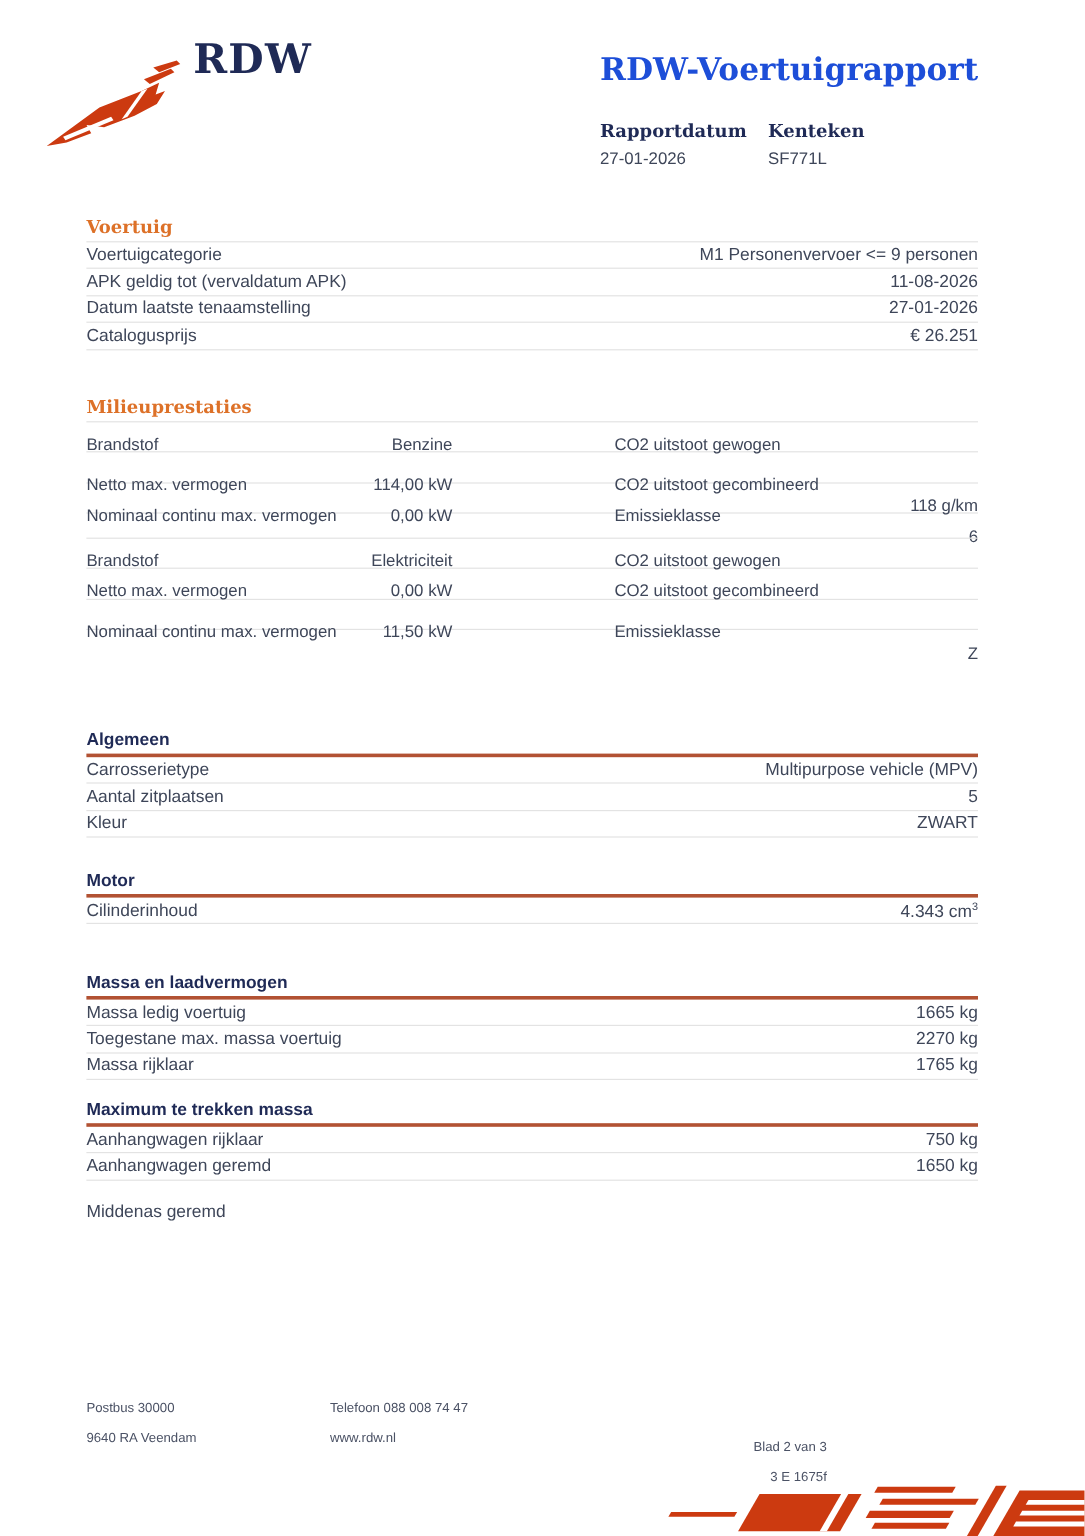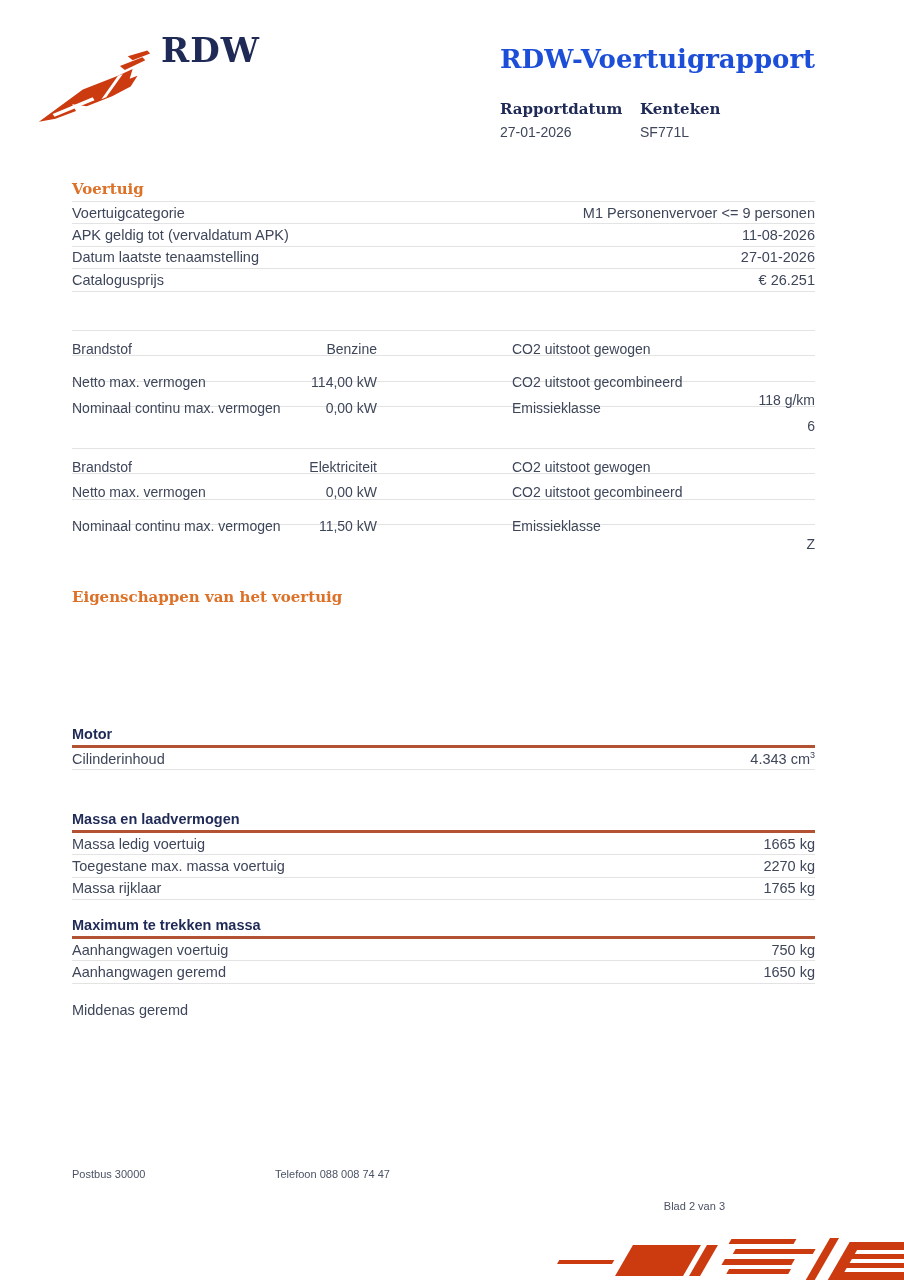--- a/index.html
+++ b/index.html
@@ -55,21 +55,21 @@
   }
   .mrow .m2 { text-align:right; white-space:nowrap; }
   .mrow .m4v { text-align:right; white-space:nowrap;margin-top:36px; }
   
   .sub-title {
     font-weight:bold; font-size:14.5px; color:#1f2a56;
     height:19px; line-height:17px;
   }
   .sub-rule { height:0; border-top:3px solid #b25233; margin-bottom:0; }
   
-  .footer-line { position:absolute; left:0; width:763px; height:14px; font-size:11px; color:#4b5265;padding-left:36px; }
+  .footer-line { position:absolute; left:0; width:763px; height:14px; font-size:11px; color:#4b5265; }
   .f-left  { position:absolute; left:72px; }
   .f-mid   { position:absolute; left:275px; }
   .f-right { position:absolute; right:74px;margin-top:32px; }
   .flag-graphic { position:absolute; right:0; bottom:0; width:392px; height:42px; }
 </style>
 </head>
 <body>
 
 <div class="page">
 
@@ -116,20 +116,21 @@
         <span class="val">27-01-2026</span>
       </div>
       <div class="row">
         <span class="lbl">Catalogusprijs</span>
         <span class="val">€ 26.251</span>
       </div>
     </div>
   </div>
 
   <div class="sec" style="top:330px;">
+    <div class="sec-title">Milieuprestaties</div>
     <div class="tbl">
       <div class="mrow">
         <span class="m1">Brandstof</span>
         <span class="m2">Benzine</span>
         <span class="m3"></span>
         <span class="m4l">CO2 uitstoot gewogen</span>
         <span class="m4v"></span>
       </div>
       <div class="mrow">
         <span class="m1">Netto max. vermogen</span>
@@ -167,24 +168,37 @@
       <div class="mrow">
         <span class="m1">Nominaal continu max. vermogen</span>
         <span class="m2">11,50 kW</span>
         <span class="m3"></span>
         <span class="m4l">Emissieklasse</span>
         <span class="m4v">Z</span>
       </div>
     </div>
   </div>
 
-  <div class="sec" style="top:588px;">
-    <div class="sec-title">Eigenschappen van het voertuig</div>
-  </div>
-
+
+  <div class="sec" style="top:609px;">
+    <div class="sub-title">Algemeen</div>
+    <div class="sub-rule"></div>
+    <div class="row">
+      <span class="lbl">Carrosserietype</span>
+      <span class="val">Multipurpose vehicle (MPV)</span>
+    </div>
+    <div class="row">
+      <span class="lbl">Aantal zitplaatsen</span>
+      <span class="val">5</span>
+    </div>
+    <div class="row">
+      <span class="lbl">Kleur</span>
+      <span class="val">ZWART</span>
+    </div>
+  </div>
 
   <div class="sec" style="top:726px;">
     <div class="sub-title">Motor</div>
     <div class="sub-rule"></div>
     <div class="row">
       <span class="lbl">Cilinderinhoud</span>
       <span class="val"><span>4.343 cm</span><sup>3</sup></span>
     </div>
   </div>
 
@@ -202,37 +216,42 @@
     <div class="row">
       <span class="lbl">Massa rijklaar</span>
       <span class="val">1765 kg</span>
     </div>
   </div>
 
   <div class="sec" style="top:917px;">
     <div class="sub-title">Maximum te trekken massa</div>
     <div class="sub-rule"></div>
     <div class="row">
-      <span class="lbl">Aanhangwagen voertuig</span>
+      <span class="lbl">Aanhangwagen rijklaar</span>
       <span class="val">750 kg</span>
     </div>
     <div class="row">
       <span class="lbl">Aanhangwagen geremd</span>
       <span class="val">1650 kg</span>
     </div>
     <div class="row" style="border-bottom:none;margin-top:16px;">
       <span class="lbl">Middenas geremd</span>
       <span class="val"></span>
     </div>
   </div>
 
   <div class="footer-line" style="top:1168px;">
     <span class="f-left">Postbus 30000</span>
     <span class="f-mid">Telefoon 088 008 74 47</span>
     <span class="f-right">Blad 2 van 3</span>
+  </div>
+  <div class="footer-line" style="top:1193px;">
+    <span class="f-left">9640 RA Veendam</span>
+    <span class="f-mid">www.rdw.nl</span>
+    <span class="f-right">3 E 1675f</span>
   </div>
 
   <svg class="flag-graphic" viewBox="0 0 392 42" preserveAspectRatio="xMaxYMax slice">
     <g transform="skewX(-30)" fill="#cc3a10">
       <rect x="60" y="22" width="55" height="4"></rect>
       <rect x="125" y="7" width="85" height="31"></rect>
       <rect x="220" y="1" width="65" height="5"></rect>
       <rect x="230" y="11" width="80" height="5"></rect>
       <rect x="225" y="21" width="70" height="6"></rect>
       <rect x="235" y="31" width="62" height="5"></rect>

